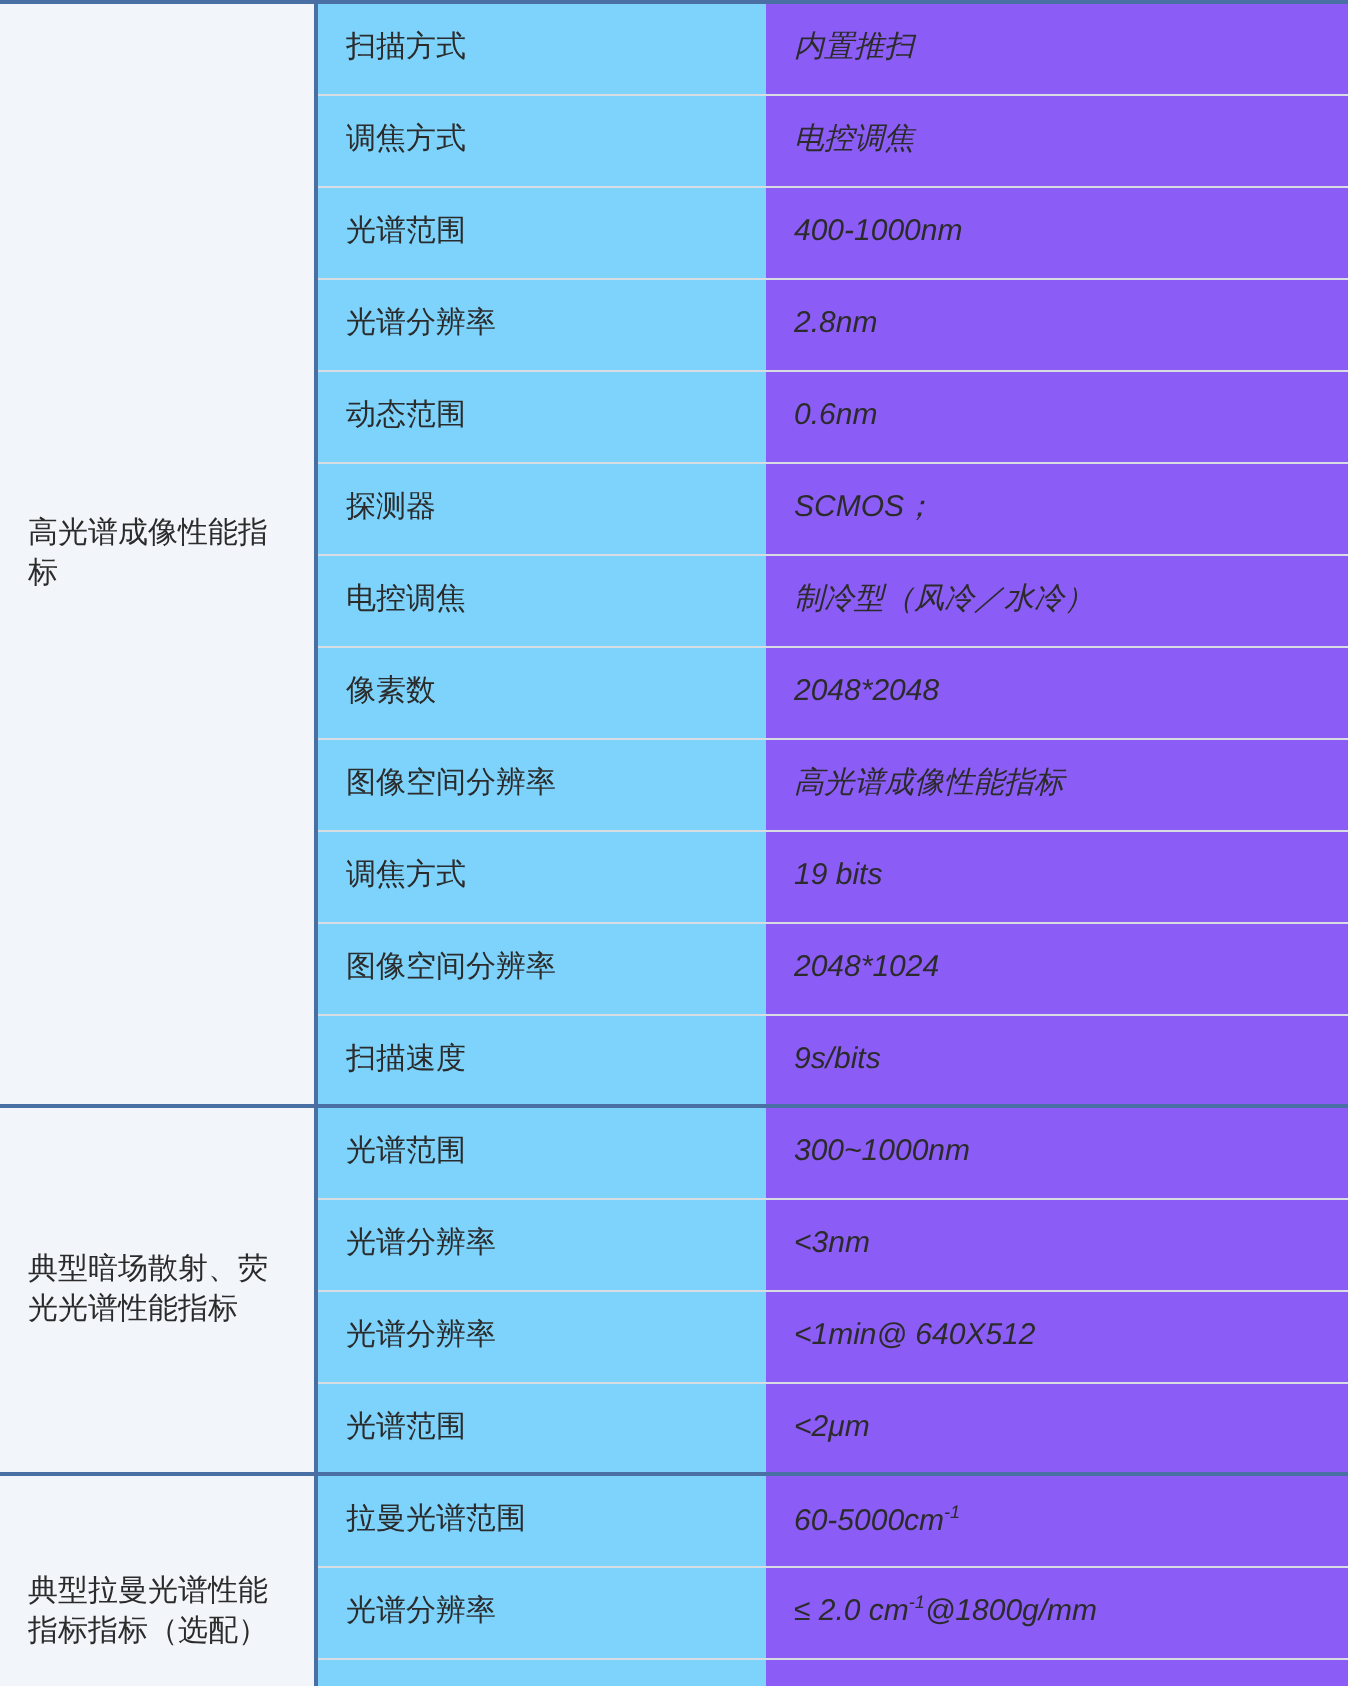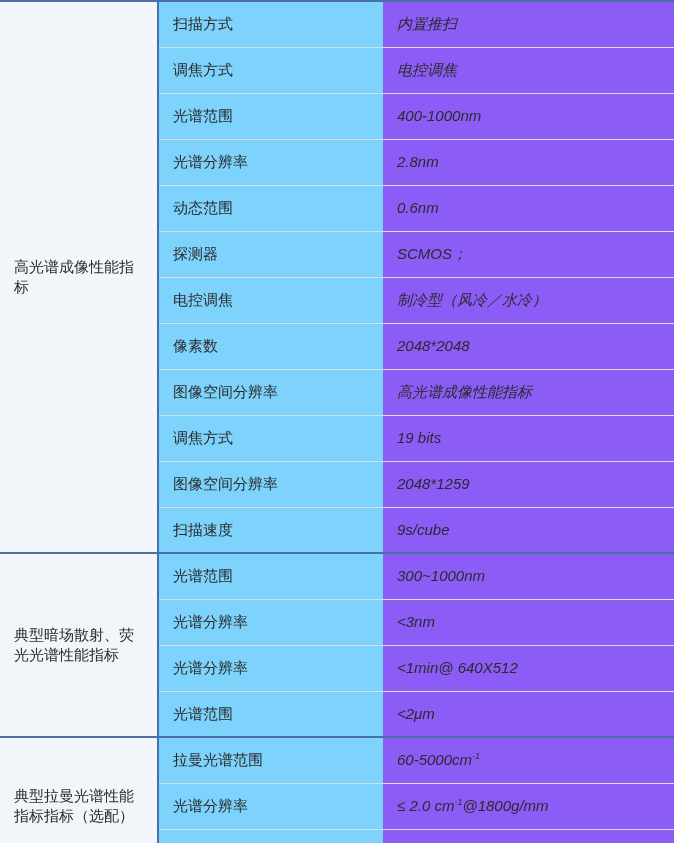--- a/index.html
+++ b/index.html
@@ -115,25 +115,25 @@
       <tr class="row-h">
         <td class="param-cell">图像空间分辨率</td>
         <td class="value-cell">高光谱成像性能指标</td>
       </tr>
       <tr class="row-h">
         <td class="param-cell">调焦方式</td>
         <td class="value-cell">19 bits</td>
       </tr>
       <tr class="row-h">
         <td class="param-cell">图像空间分辨率</td>
-        <td class="value-cell">2048*1259</td>
+        <td class="value-cell">2048*1024</td>
       </tr>
       <tr class="row-h last-in-group">
         <td class="param-cell">扫描速度</td>
-        <td class="value-cell">9s/cube</td>
+        <td class="value-cell">9s/bits</td>
       </tr>
       <tr class="row-h">
         <td class="group-cell" rowspan="4">典型暗场散射、荧光光谱性能指标</td>
         <td class="param-cell">光谱范围</td>
         <td class="value-cell">300~1000nm</td>
       </tr>
       <tr class="row-h">
         <td class="param-cell">光谱分辨率</td>
         <td class="value-cell">&lt;3nm</td>
       </tr>

